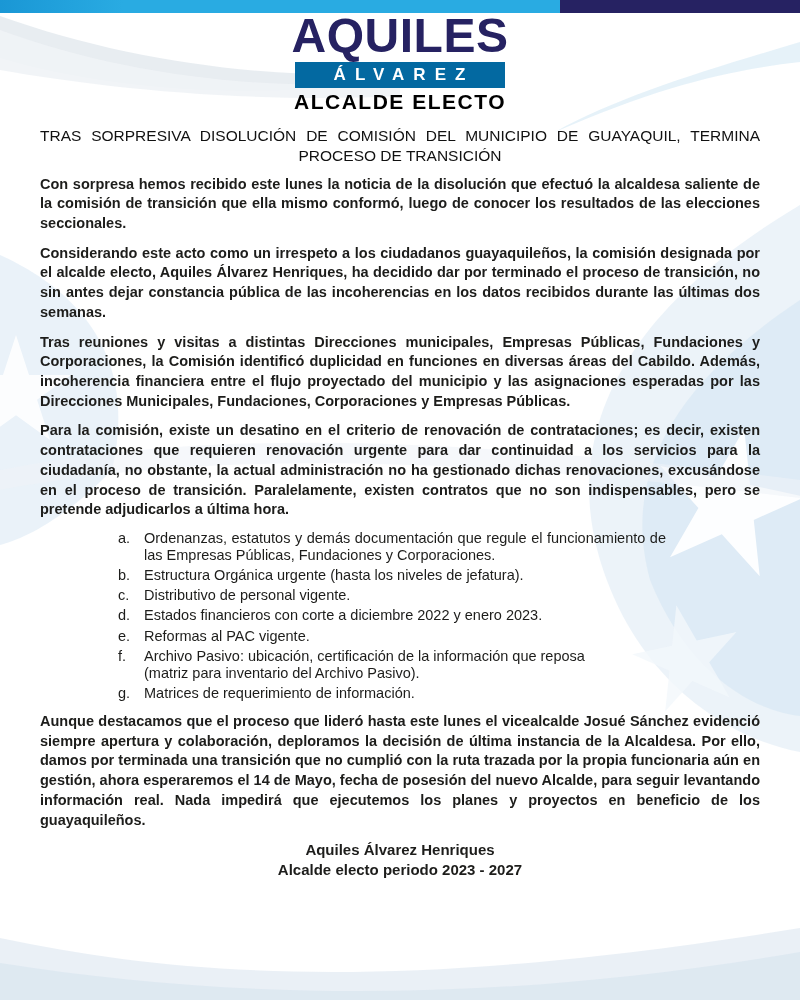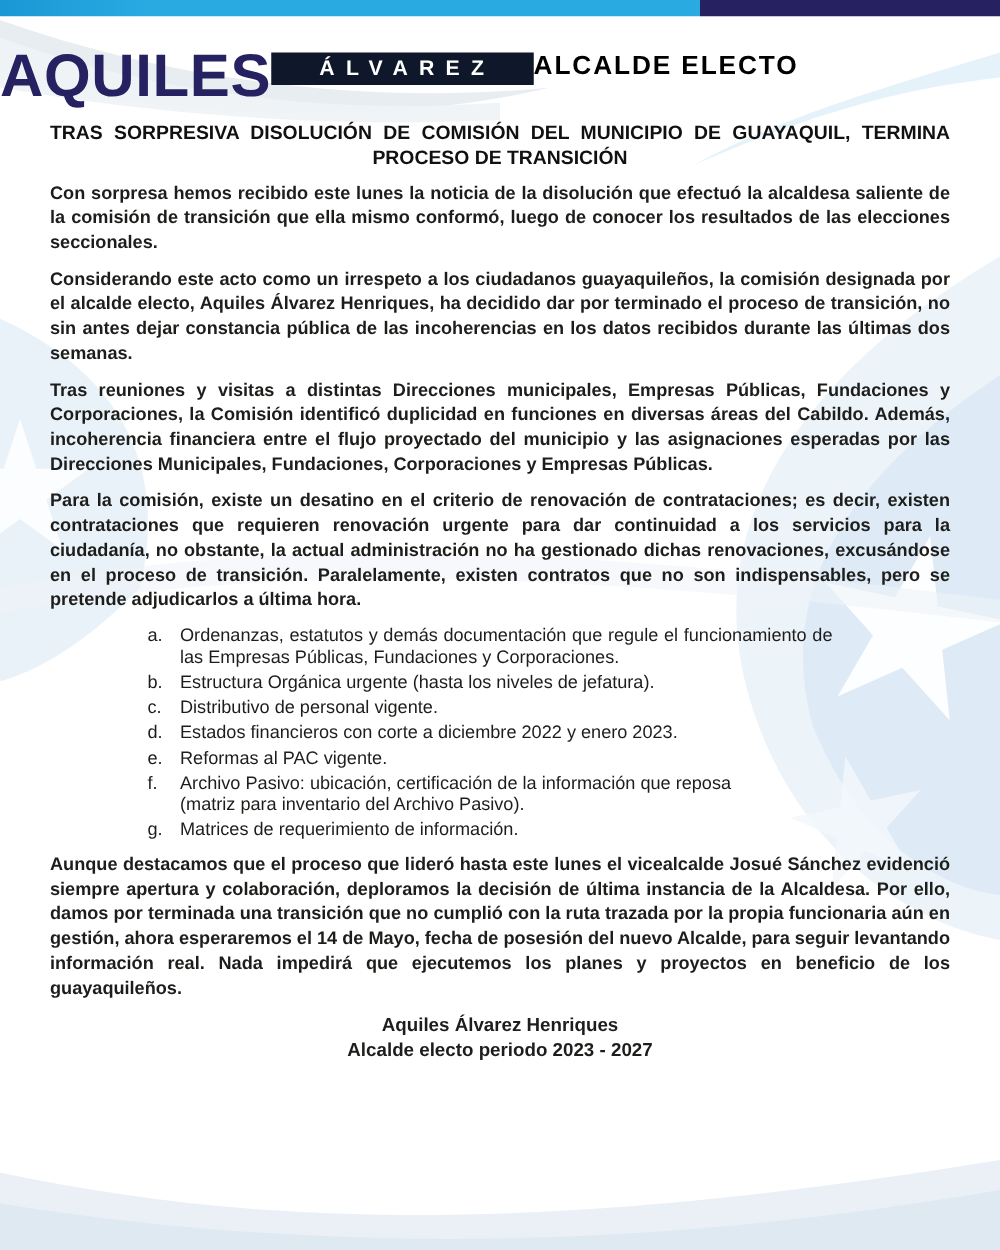--- a/index.html
+++ b/index.html
@@ -25,47 +25,46 @@
   .topbar-cyan{
     width:70%;height:100%;
     background:linear-gradient(90deg,#1a97d5 0%,#29abe2 22%,#29abe2 100%);
   }
   .topbar-navy{
     width:30%;height:100%;
     background:#262262;
   }
   .brand{
     position:relative;z-index:1;
-    margin-top:26px;
-    display:flex;flex-direction:row;align-items:flex-start;
+    display:flex;flex-direction:column;align-items:center;
   }
   .brand-first{
     font-size:48px;font-weight:800;line-height:0.95;
     letter-spacing:0.5px;color:#262262;
   }
   .brand-last{
     margin-top:3px;
-    background:#0f172a;color:#ffffff;
+    background:#0369a1;color:#ffffff;
     font-size:17px;font-weight:700;
     letter-spacing:9px;
     padding:3px 6px 3px 14px;
     min-width:190px;text-align:center;
   }
   .brand-role{
     margin-top:2px;
     font-size:21px;font-weight:800;
     letter-spacing:1.5px;color:#000000;
   }
   .content{
     position:relative;z-index:1;
     margin:12px 40px 0 40px;
     color:#1d1d1b;
   }
   h1.headline{
-    font-size:15.5px;font-weight:700;color:#111111;
+    font-size:15.5px;font-weight:400;color:#111111;
     line-height:1.32;
     text-align:justify;text-align-last:center;
     margin:0 0 8px 0;
   }
   .content p{
     font-size:14.5px;line-height:1.36;
     text-align:justify;
     margin:0 0 10px 0;
     font-weight:bold;
   }

